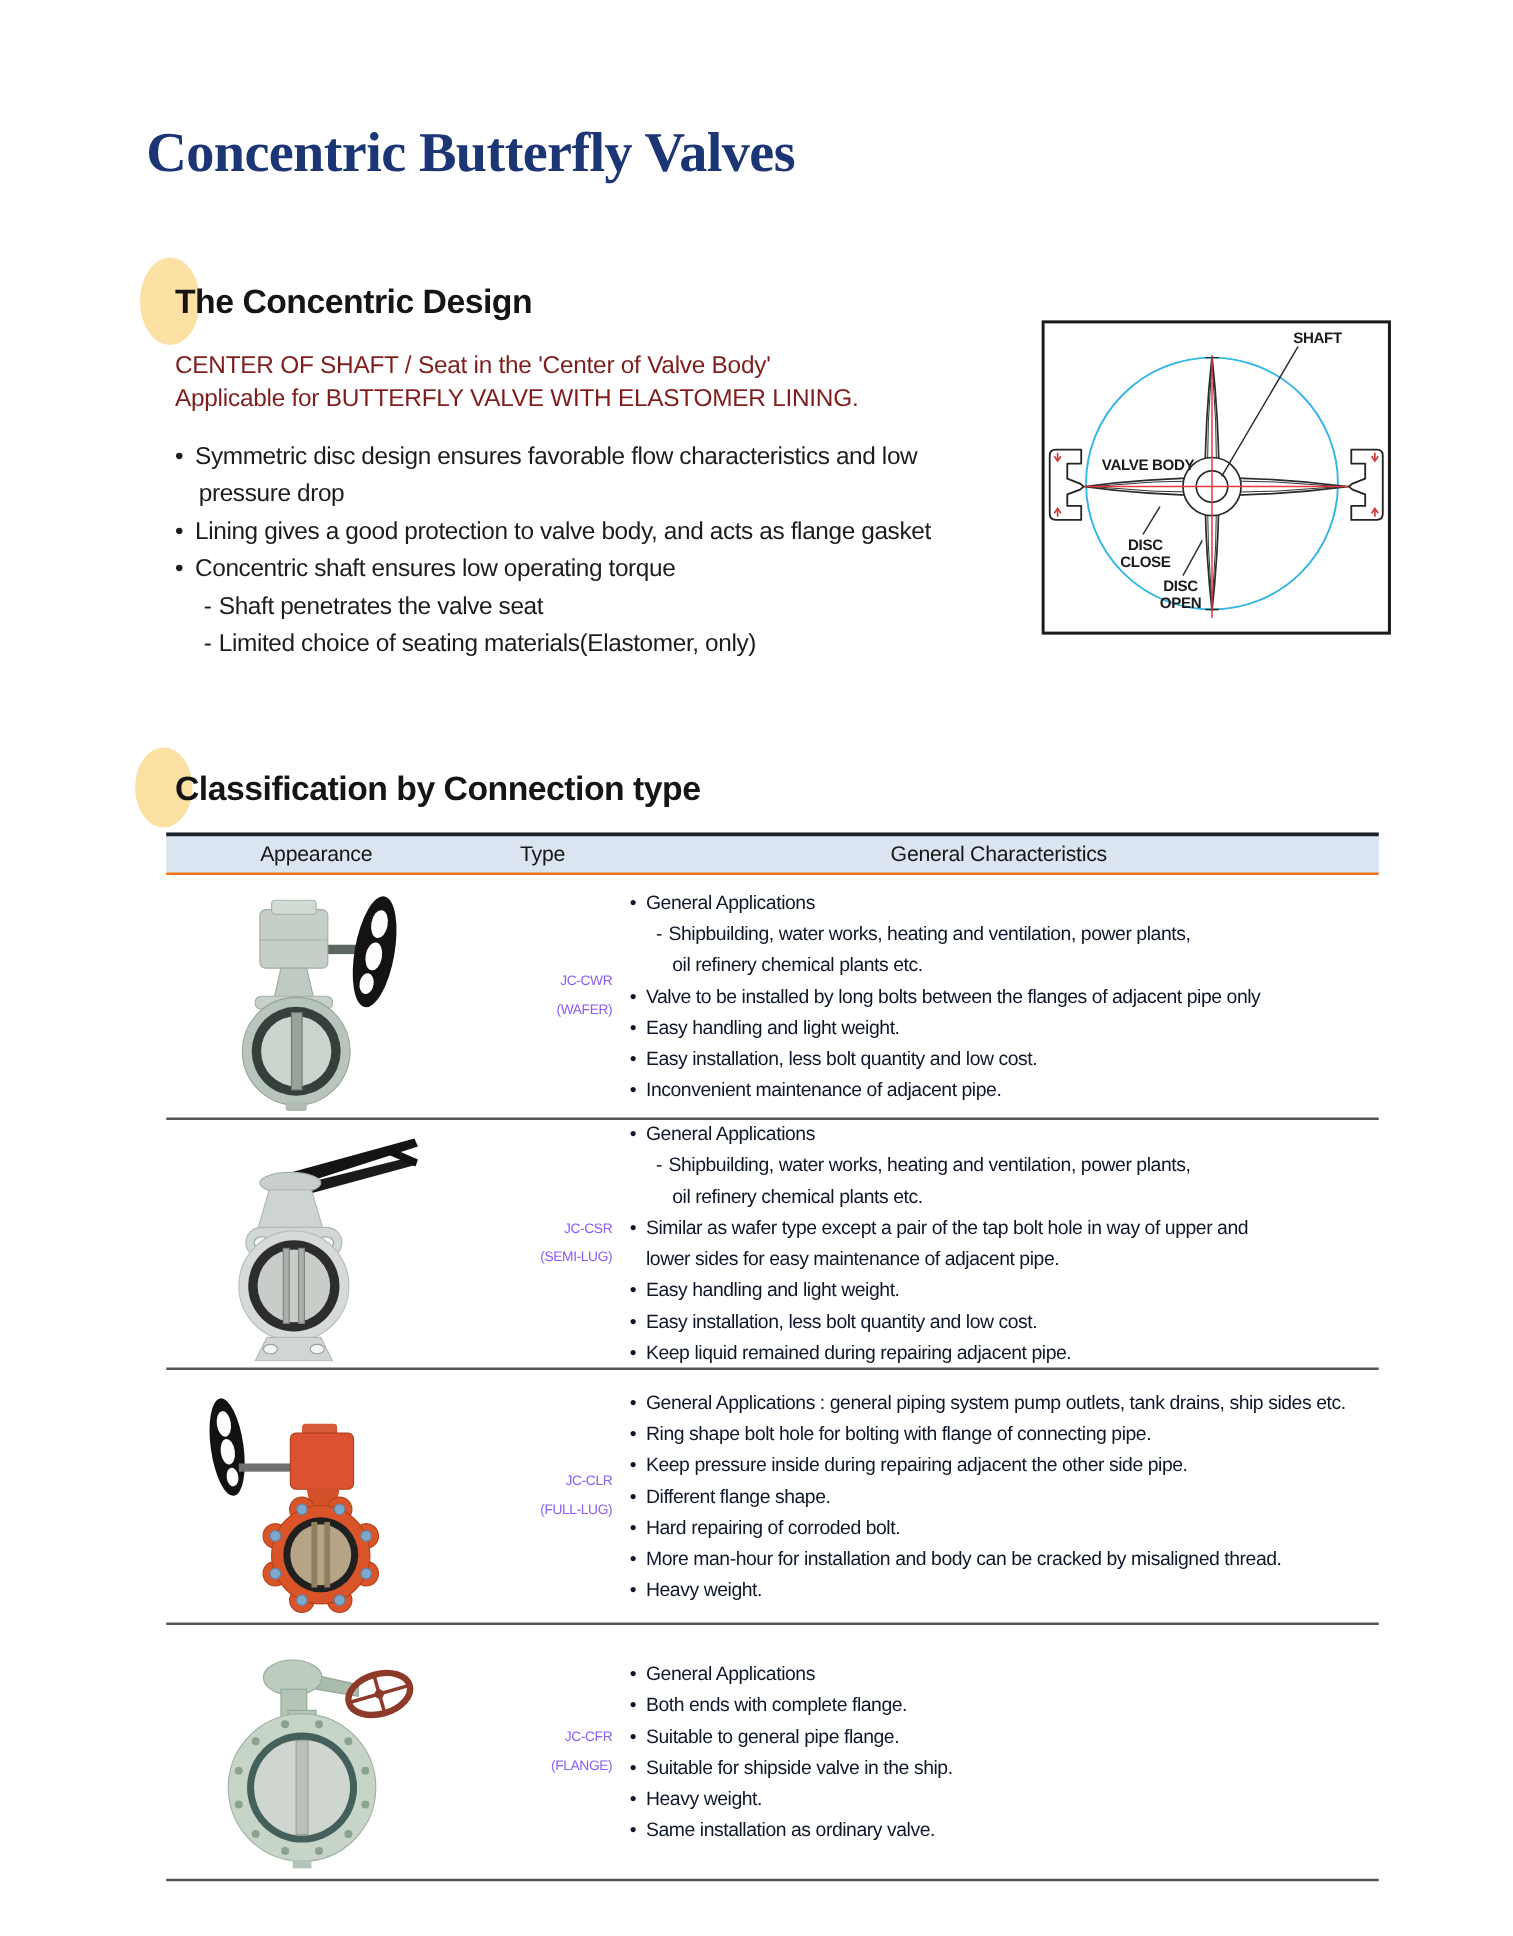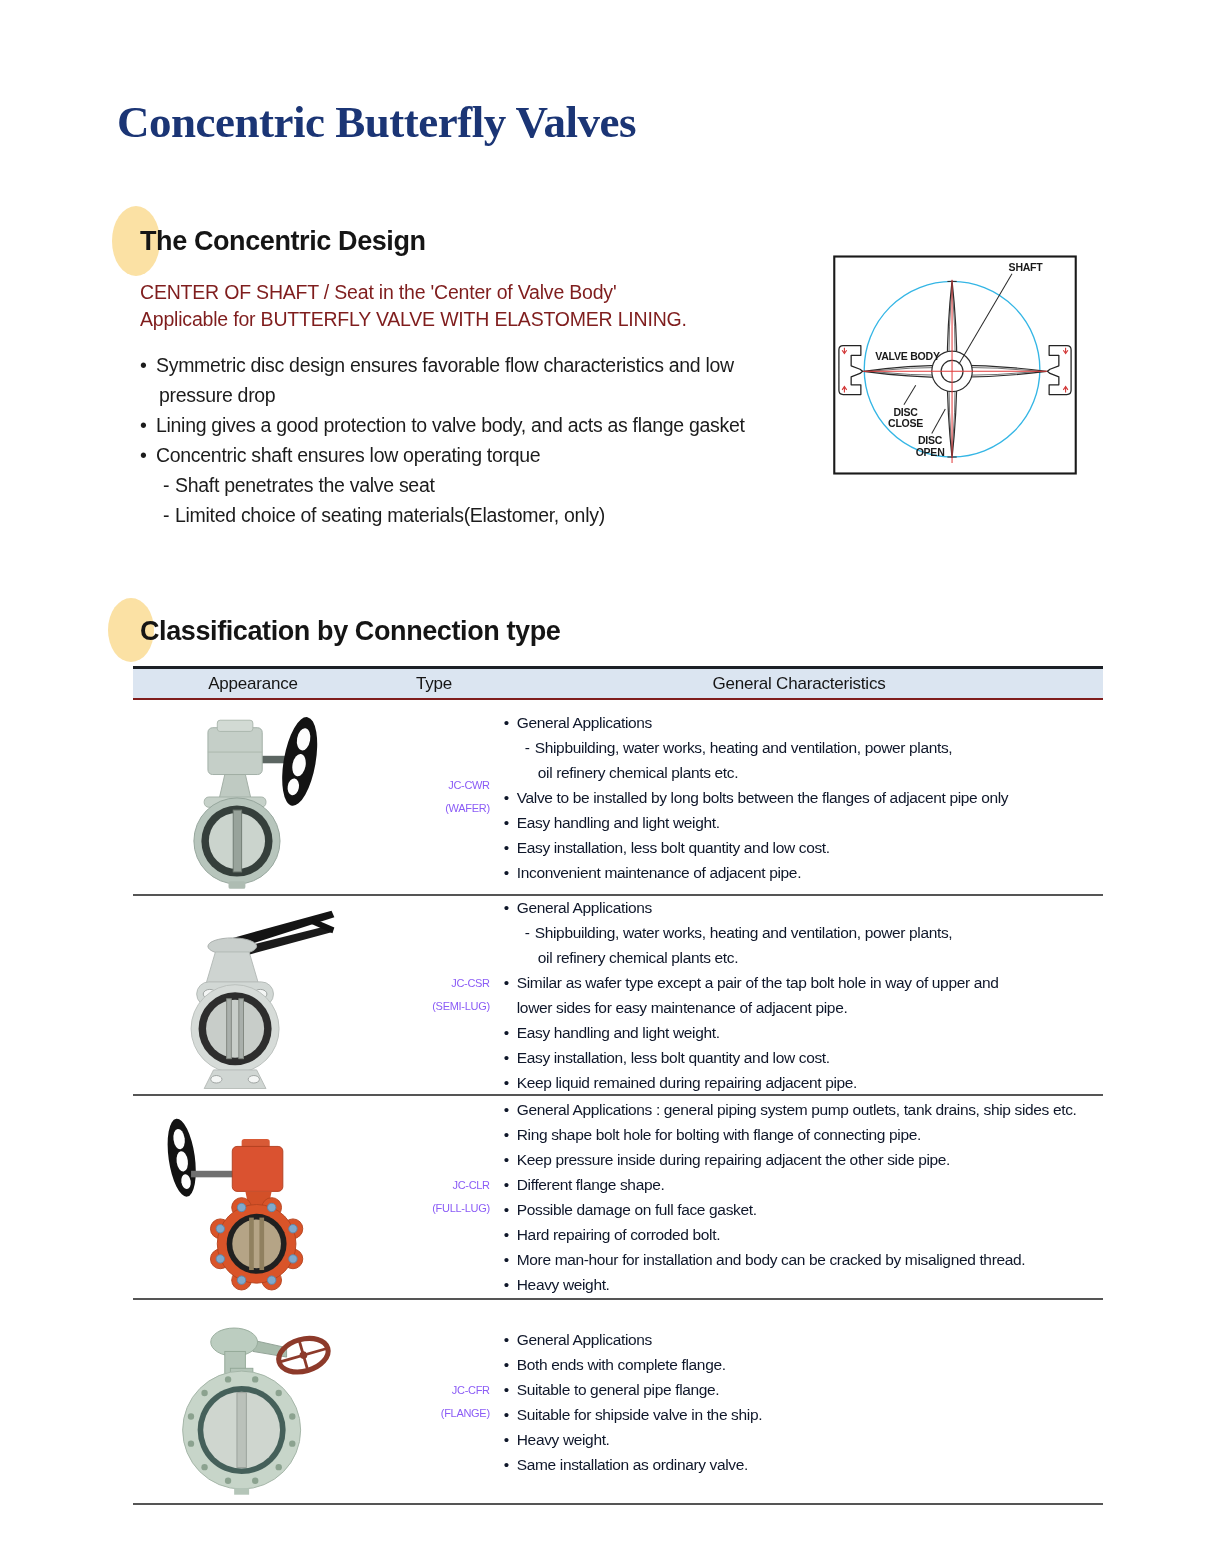--- a/index.html
+++ b/index.html
@@ -28,29 +28,29 @@
   .ln{position:relative;white-space:nowrap;}
   .design-bullets{position:absolute;left:139px;top:350px;font-size:19.5px;
                   line-height:30px;letter-spacing:-0.3px;color:#1c1c1c;}
   .design-bullets .ln.b{padding-left:17px;}
   .design-bullets .ln.b::before{content:"\2022";position:absolute;left:1px;}
   .design-bullets .ln.w{padding-left:20px;}
   .design-bullets .ln.d{padding-left:36px;}
   .design-bullets .ln.d::before{content:"-";position:absolute;left:24px;}
 
   
-  .diagram{position:absolute;left:833px;top:235px;width:244px;height:260px;}
+  .diagram{position:absolute;left:833px;top:252px;width:280px;height:260px;}
   .diagram svg{display:block;width:100%;height:100%;}
   .dlabel{font-family:"Liberation Sans",sans-serif;font-weight:bold;
           font-size:12.5px;letter-spacing:-0.3px;fill:#1a1a1a;}
 
   
   .table{position:absolute;left:133px;top:666px;width:970px;}
   .thead{display:flex;height:29px;background:#dbe5f1;
-         border-top:3px solid #1c2026;border-bottom:2px solid #7f1d1d;
+         border-top:3px solid #1c2026;border-bottom:2px solid #f97316;
          align-items:center;}
   .th{font-size:17px;letter-spacing:-0.2px;color:#161616;text-align:center;}
   .c1{width:240px;}.c2{width:122px;}.c3{width:608px;}
   .trow{display:flex;border-bottom:2px solid #555;}
   .r1{height:194px;}.r2{height:198px;}.r3{height:202px;}.r4{height:203px;}
   .cell{display:flex;flex-direction:column;justify-content:center;}
   .app{align-items:center;}
   .vimg{width:206px;height:188px;}
   .type{align-items:flex-end;text-align:center;font-size:11px;line-height:23px;
         letter-spacing:-0.3px;color:#8b5cf6;}
@@ -264,21 +264,20 @@
       </div>
       <div class="cell c2 type">
         <div>JC-CLR</div>
         <div>(FULL-LUG)</div>
       </div>
       <div class="cell c3 chars">
           <div class="ln b">General Applications : general piping system pump outlets, tank drains, ship sides etc.</div>
           <div class="ln b">Ring shape bolt hole for bolting with flange of connecting pipe.</div>
           <div class="ln b">Keep pressure inside during repairing adjacent the other side pipe.</div>
           <div class="ln b">Different flange shape.</div>
-          <div class="ln b">Possible damage on full face gasket.</div>
           <div class="ln b">Hard repairing of corroded bolt.</div>
           <div class="ln b">More man-hour for installation and body can be cracked by misaligned thread.</div>
           <div class="ln b">Heavy weight.</div>
         </div>
     </div>
 
     <div class="trow r4">
       <div class="cell c1 app">
         <svg class="vimg" viewBox="0 0 220 200">
           <polygon points="112,34 148,42 148,52 112,46" fill="#a9bcad" stroke="#8fa093"></polygon>

